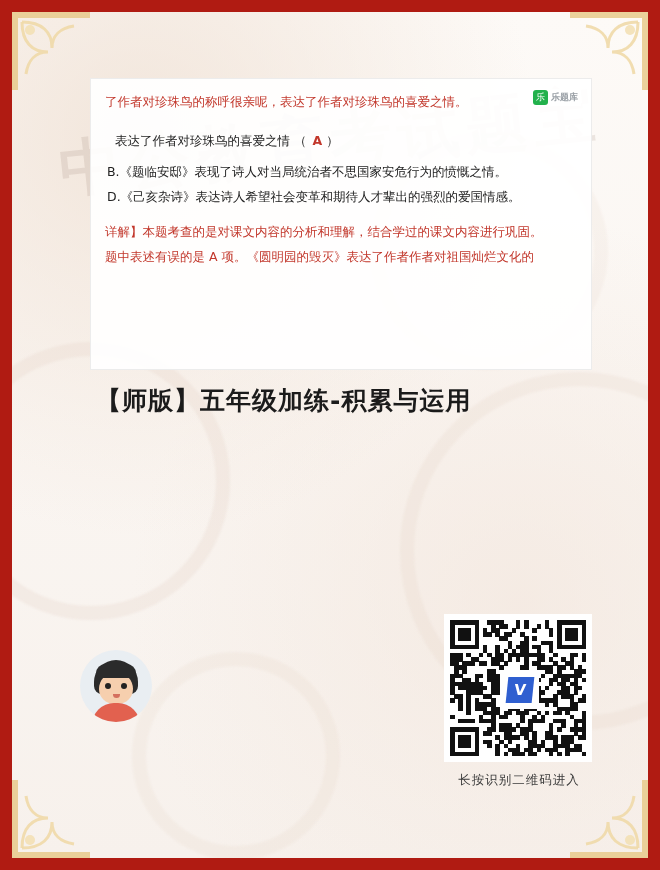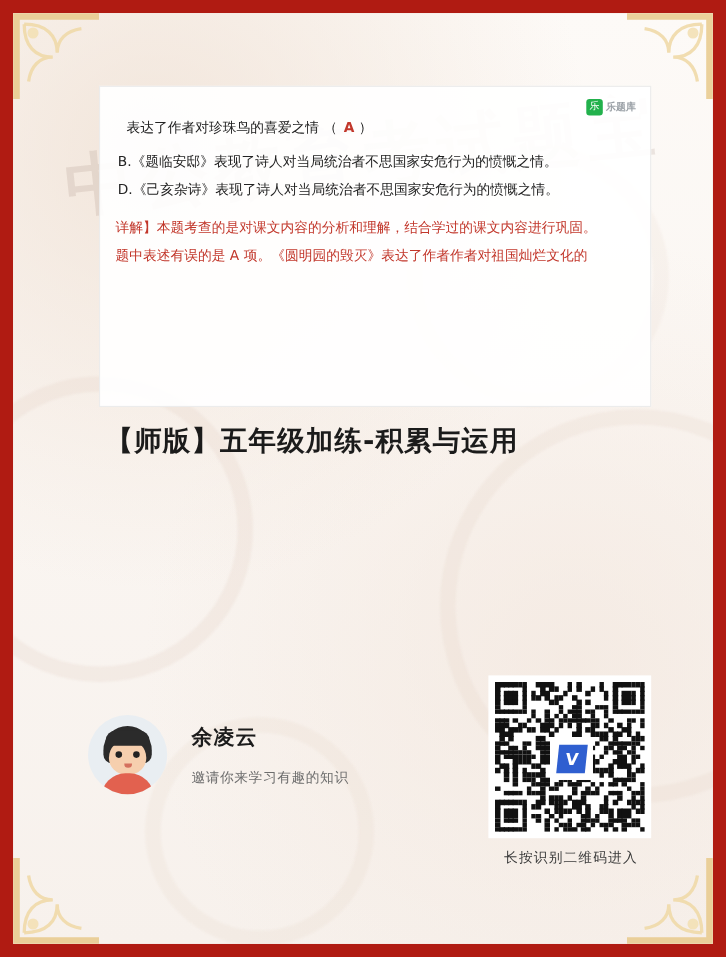--- a/index.html
+++ b/index.html
@@ -298,52 +298,49 @@
 
     <div class="watermark">中公教育考试题宝</div>
 
     <div class="card">
 
       <div class="card-logo">
         <span class="mark">乐</span>
         <span class="mark-txt">乐题库</span>
       </div>
 
+      <div class="line red">了作者对珍珠鸟的称呼很亲呢，表达了作者对珍珠鸟的喜爱之情。</div>
 
       <div class="line q-stem">
         <span>表达了作者对珍珠鸟的喜爱之情</span>
         <span class="ans-paren">（</span>
         <span class="ans-letter">A</span>
         <span class="ans-paren">）</span>
       </div>
 
       <div class="line opt">B.《题临安邸》表现了诗人对当局统治者不思国家安危行为的愤慨之情。</div>
-      <div class="line opt">D.《己亥杂诗》表现了诗人对当局统治者不思国家安危行为的愤慨之情。</div>
+      <div class="line opt">D.《己亥杂诗》表达诗人希望社会变革和期待人才辈出的强烈的爱国情感。</div>
 
       <div class="detail-block">
         <div class="line red">详解】本题考查的是对课文内容的分析和理解，结合学过的课文内容进行巩固。</div>
         <div class="line red">题中表述有误的是 A 项。《圆明园的毁灭》表达了作者作者对祖国灿烂文化的</div>
       </div>
     </div>
 
     <div class="doc-title">【师版】五年级加练-积累与运用</div>
 
     <div class="author">
       <div class="avatar">
         <div class="av-hair"></div>
         <div class="av-face"></div>
         <div class="av-fringe"></div>
         <div class="av-eye l"></div>
         <div class="av-eye r"></div>
         <div class="av-mouth"></div>
         <div class="av-body"></div>
-      </div>
-      <div class="author-text">
-        <div class="author-name">余凌云</div>
-        <div class="author-sub">邀请你来学习有趣的知识</div>
       </div>
     </div>
 
     <div class="qr-wrap">
       <div class="qr-canvas" id="qr-canvas">
           <i style="position:absolute;background:#111;left:0.00px;top:0.00px;width:4.52px;height:4.52px;"></i>
           <i style="position:absolute;background:#111;left:4.12px;top:0.00px;width:4.52px;height:4.52px;"></i>
           <i style="position:absolute;background:#111;left:8.24px;top:0.00px;width:4.52px;height:4.52px;"></i>
           <i style="position:absolute;background:#111;left:12.36px;top:0.00px;width:4.52px;height:4.52px;"></i>
           <i style="position:absolute;background:#111;left:16.48px;top:0.00px;width:4.52px;height:4.52px;"></i>

